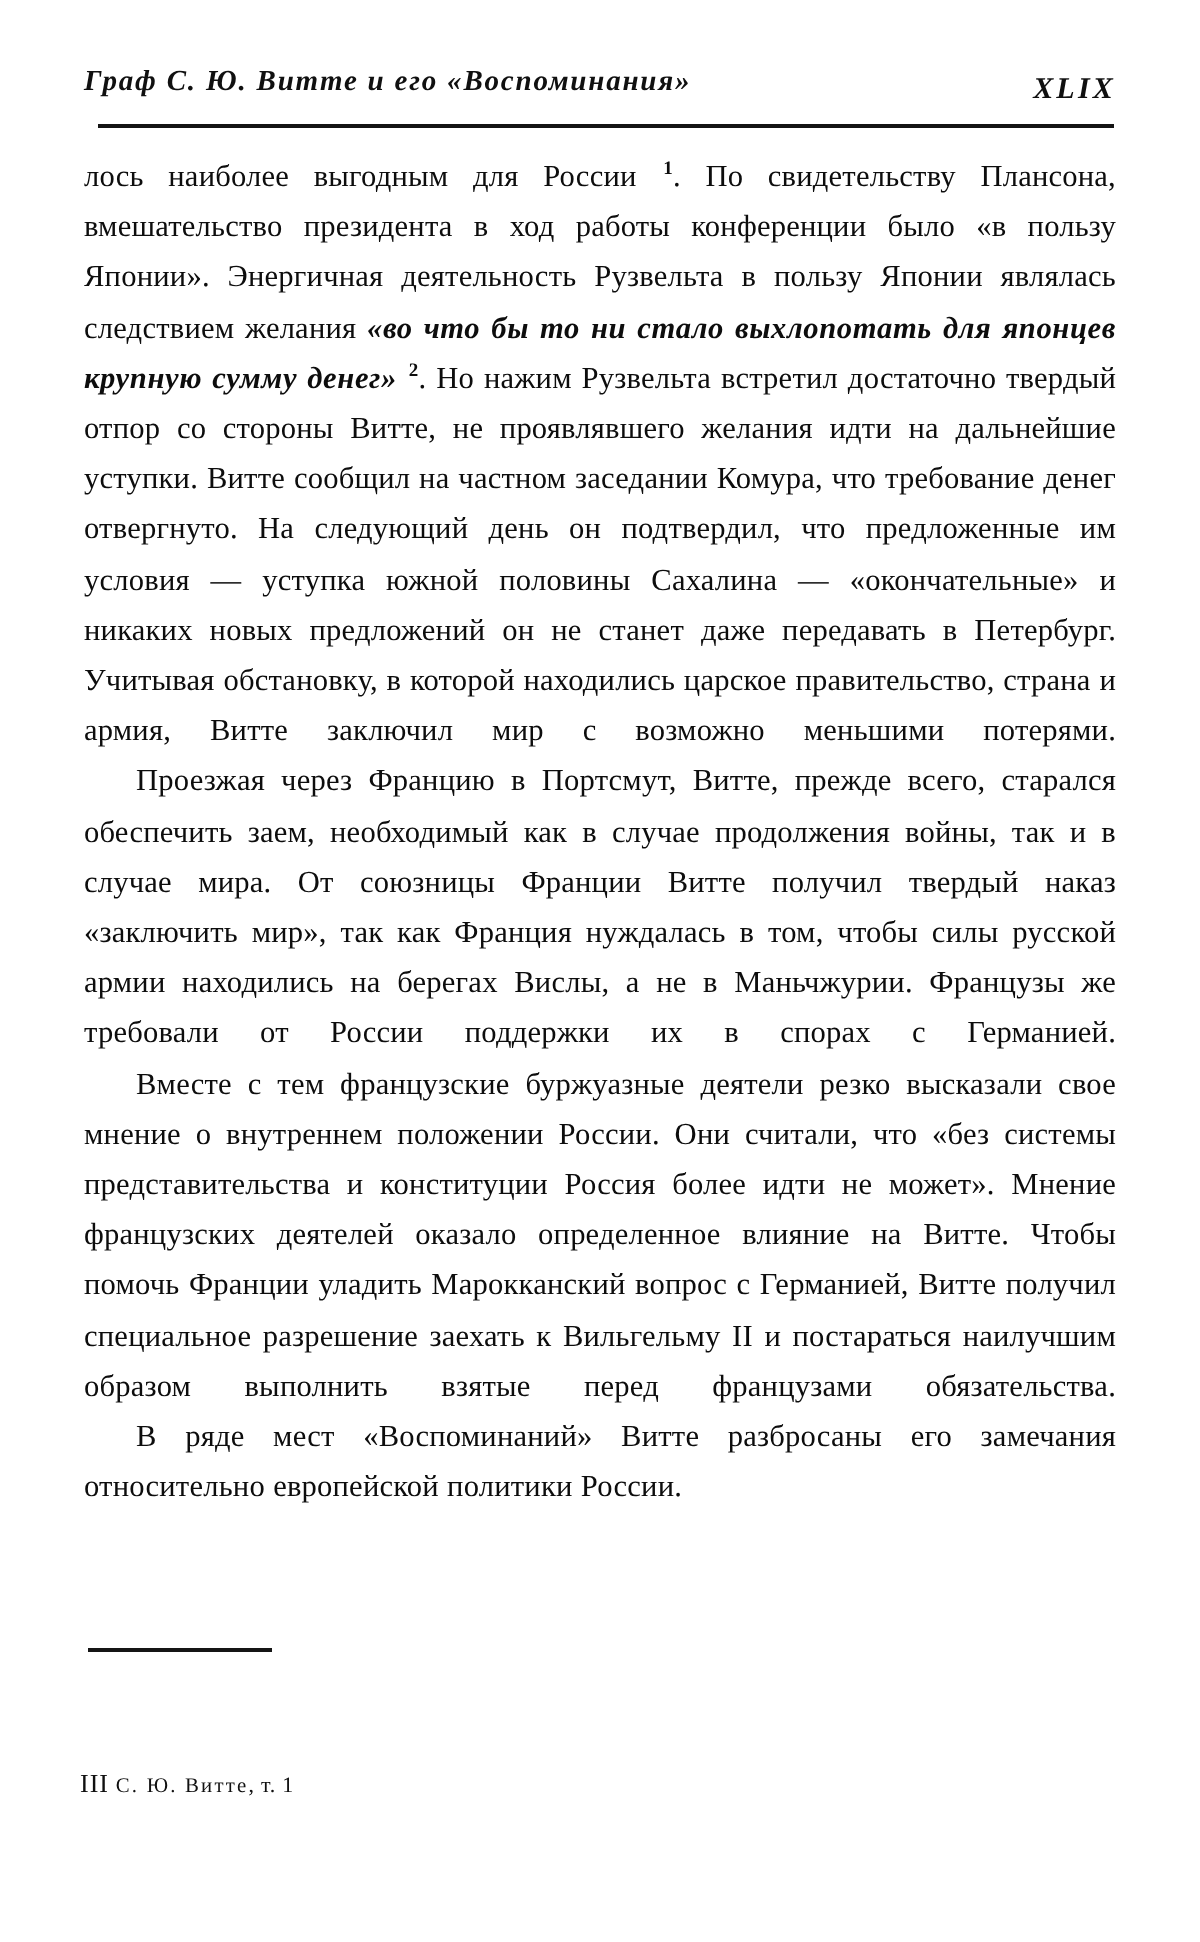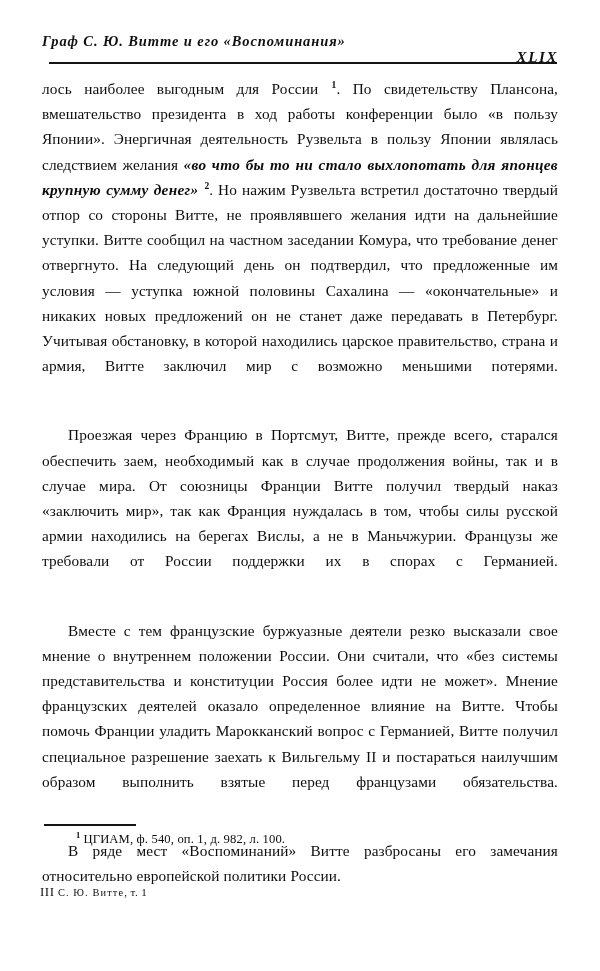--- a/index.html
+++ b/index.html
@@ -39,21 +39,21 @@
     font-style: italic;
     font-weight: 600;
     font-size: 14.5px;
     letter-spacing: 0.9px;
     white-space: nowrap;
     color: #101010;
   }
   .runhead-folio {
     position: absolute;
     right: 0;
-    top: 16px;
+    top: 4px;
     font-style: italic;
     font-weight: 600;
     font-size: 15px;
     letter-spacing: 1.6px;
     color: #101010;
   }
   .runhead-rule {
     position: absolute;
     left: 49px;
     top: 62px;
@@ -76,21 +76,20 @@
     text-align: justify;
     text-align-last: left;
     text-indent: 0;
     letter-spacing: 0.1px;
     word-spacing: 0.2px;
     color: #0d0d0d;
     hyphens: manual;
   }
   p.para.indent {
     text-indent: 26px;
-    margin-top: 44px;
   }
   p.para.lastfull {
     text-align-last: justify;
   }
   .ital {
     font-style: italic;
     font-weight: 600;
     letter-spacing: 0.3px;
   }
   sup.fn {
@@ -176,21 +175,20 @@
         <p class="para indent lastfull">Проезжая через Францию в Портсмут, Витте, прежде всего, старался обеспечить заем, необходимый как в случае продолжения войны, так и в случае мира. От союзницы Франции Витте получил твердый наказ «заключить мир», так как Франция нуждалась в том, чтобы силы русской армии находились на берегах Вислы, а не в Маньчжурии. Французы же требовали от России поддержки их в спорах с Германией.</p>
         <p class="para indent lastfull">Вместе с тем французские буржуазные деятели резко высказали свое мнение о внутреннем положении России. Они считали, что «без системы представительства и конституции Россия более идти не может». Мнение французских деятелей оказало определенное влияние на Витте. Чтобы помочь Франции уладить Марокканский вопрос с Германией, Витте получил специальное разрешение заехать к Вильгельму II и постараться наилучшим образом выполнить взятые перед французами обязательства.</p>
         <p class="para indent">В ряде мест «Воспоминаний» Витте разбросаны его замечания относительно европейской политики России.</p>
       </div>
   </div>
 
   <div class="fn-rule"></div>
 
   <div class="footnotes">
     <div id="footnote-list">
-        <p class="footnote"><sup>1</sup>ЦГИАМ, ф. 540, оп. 1, д. 982, л. 100.</p>
       </div>
   </div>
 
   <div class="signature">
     <span class="sig-num">III</span><span>&nbsp;</span><span class="sig-name">С. Ю. Витте</span><span class="sig-vol">, т. 1</span>
   </div>
 
 </div>
 
 </body></html>

